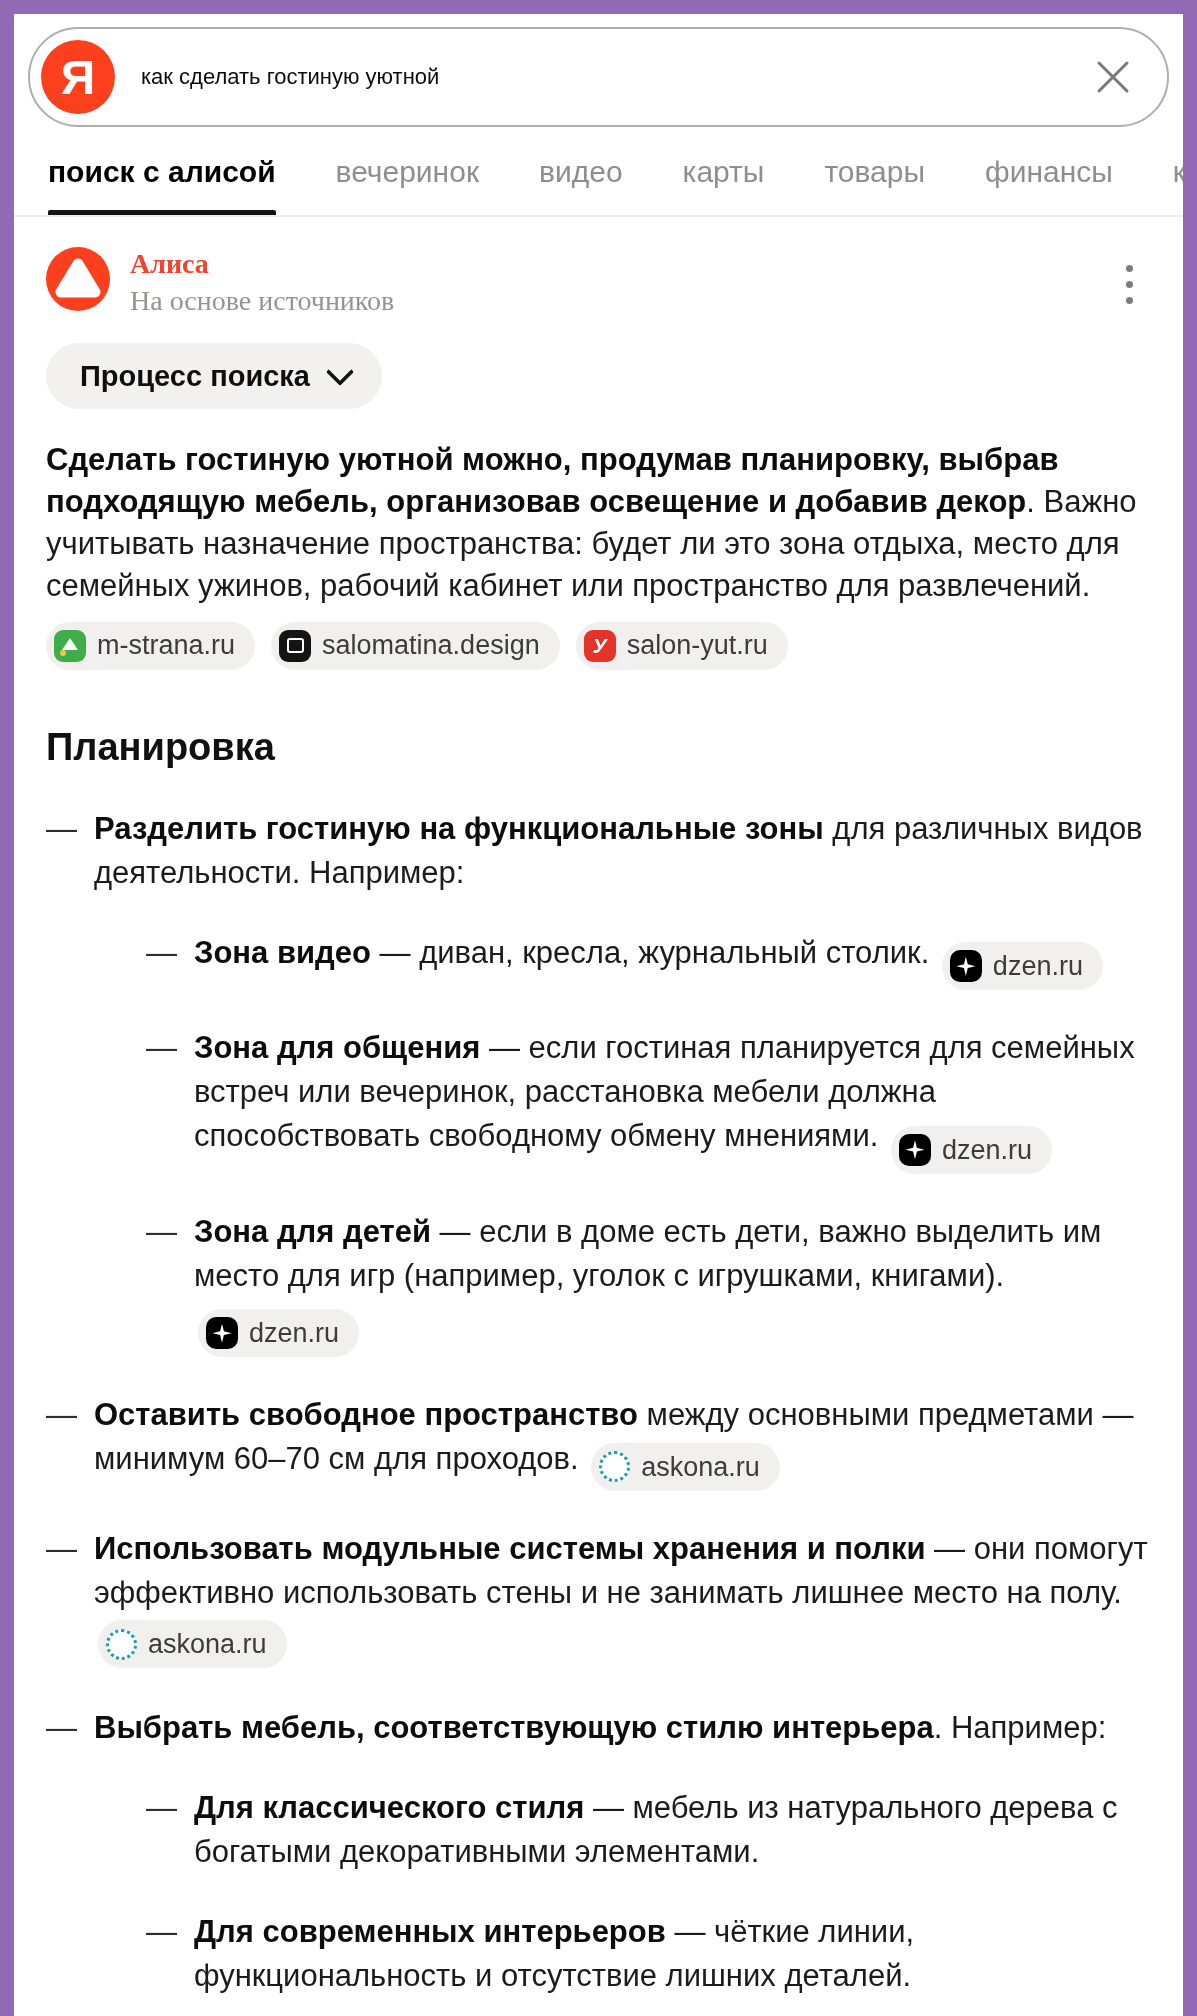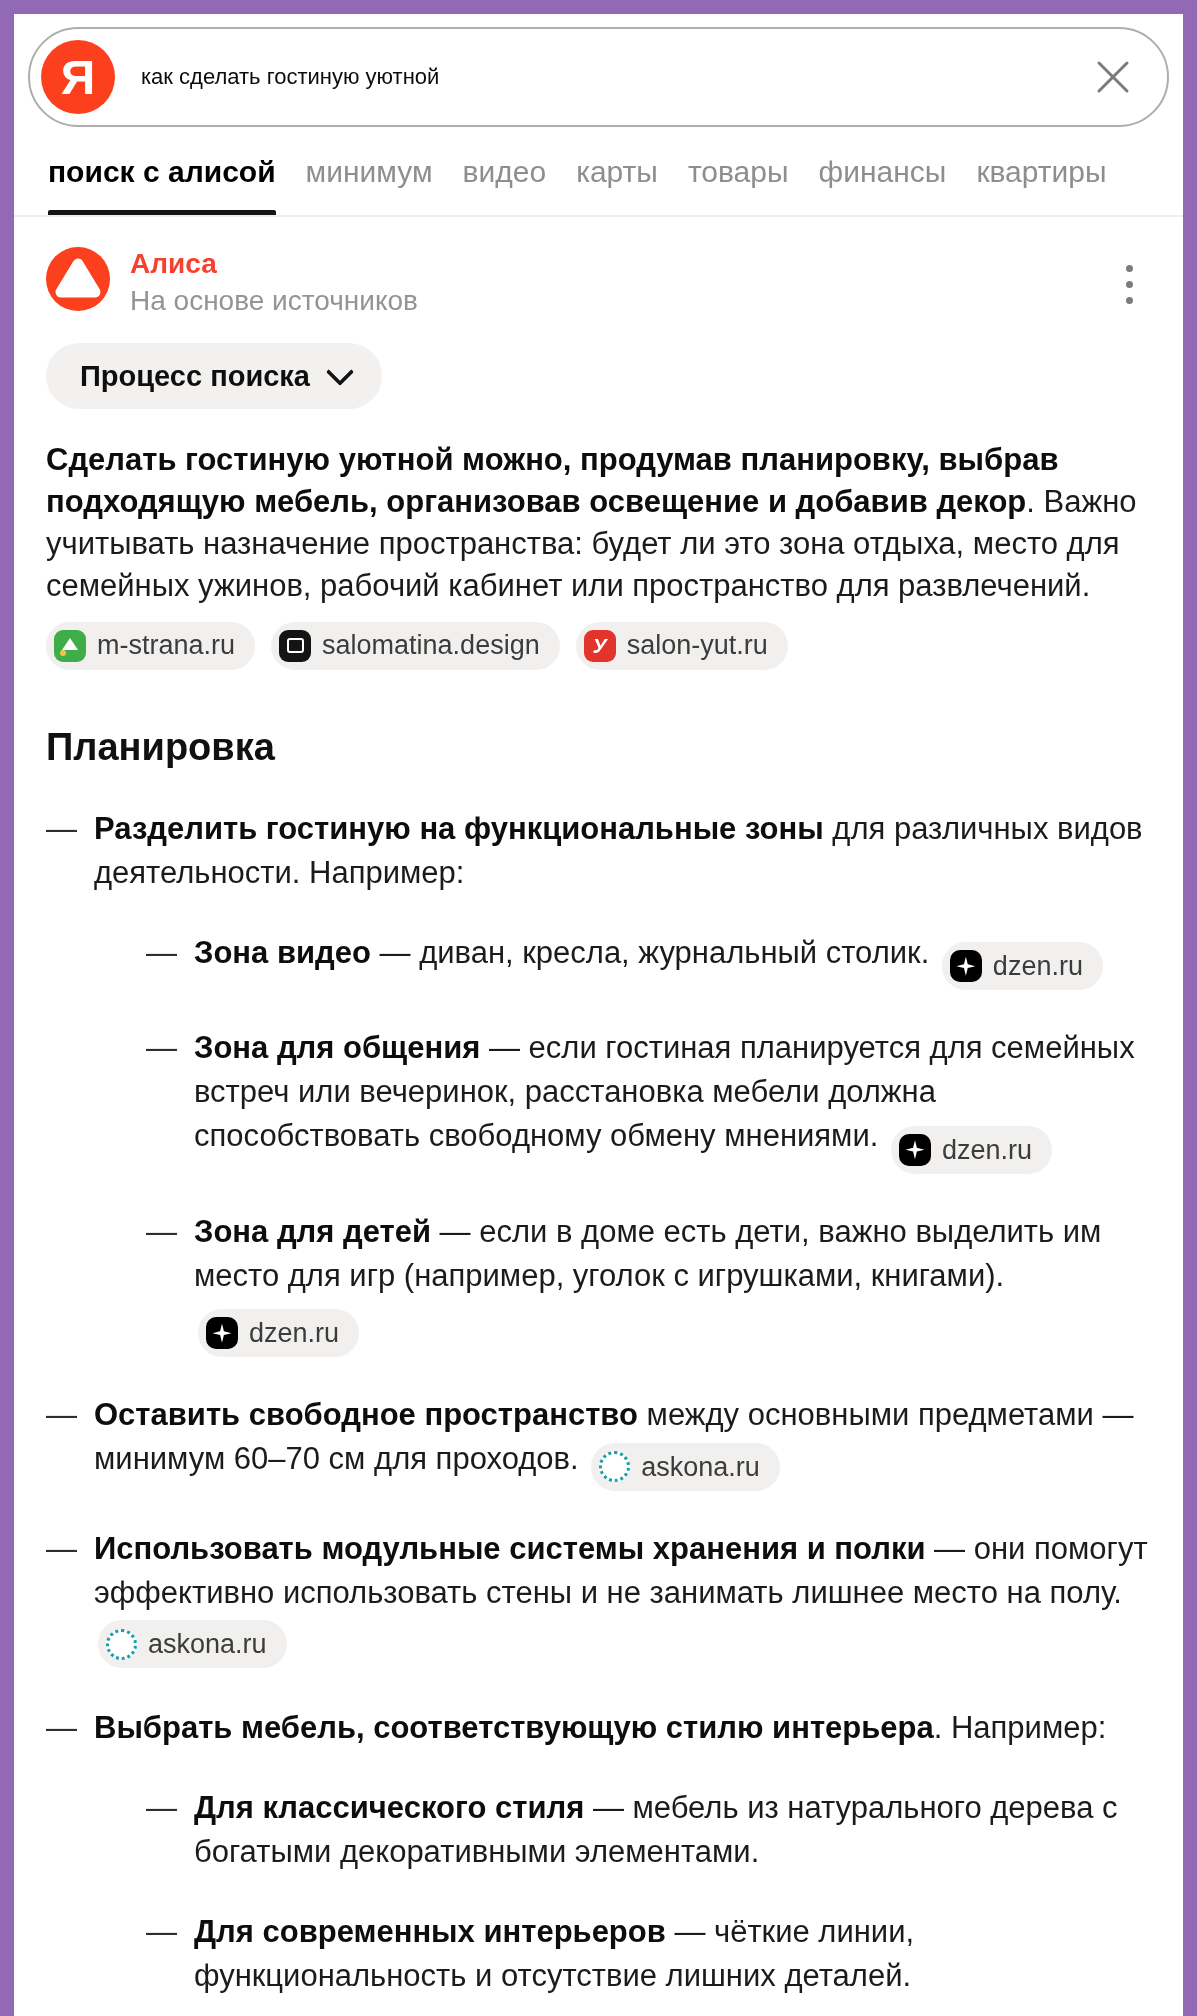--- a/index.html
+++ b/index.html
@@ -19,38 +19,38 @@
   }
   .ya-logo{
     width:74px;height:74px;border-radius:50%;background:#fc3f1d;flex:none;
     color:#fff;font-weight:bold;font-size:48px;
     display:flex;align-items:center;justify-content:center;
   }
   .query{font-size:22px;color:#0c0c0c;flex:1;white-space:nowrap;overflow:hidden;}
   .clear-x{flex:none;width:40px;height:40px;cursor:pointer;}
   
   .tabs{
-    display:flex;gap:30px;align-items:flex-end;
+    display:flex;gap:60px;align-items:flex-end;
     padding:28px 0 0 34px;border-bottom:2px solid #ededed;
     overflow:hidden;white-space:nowrap;
   }
   .tab{font-size:30px;color:#8e8e8e;padding-bottom:26px;flex:none;cursor:pointer;}
   .tab.active{color:#000;font-weight:bold;position:relative;}
   .tab.active::after{
     content:"";position:absolute;left:0;right:0;bottom:-2px;height:7px;
     background:#141414;border-radius:2px;
   }
   
   .main{padding:0 22px 30px 22px;}
   .alice-head{display:flex;margin-top:30px;position:relative;padding-left:10px;}
   .alice-avatar{
     width:64px;height:64px;border-radius:50%;background:#fc3f1d;flex:none;
     display:flex;align-items:center;justify-content:center;
   }
-  .alice-info{margin-left:20px;}
+  .alice-info{margin-left:20px;font-family:Liberation Serif, serif;}
   .alice-name{color:#f5412d;font-weight:bold;font-size:28px;margin-top:1px;}
   .alice-sub{color:#969390;font-size:28px;margin-top:5px;}
   .kebab{position:absolute;right:22px;top:12px;display:flex;flex-direction:column;gap:9px;padding:6px;cursor:pointer;}
   .kebab i{width:7px;height:7px;border-radius:50%;background:#7c7c7c;}
   .process-btn{
     margin:26px 0 0 10px;display:inline-flex;align-items:center;gap:20px;
     background:#f2f1ef;border:none;border-radius:34px;height:66px;padding:0 32px 0 34px;
     font-family:"Liberation Sans",sans-serif;font-size:29px;font-weight:bold;color:#0f0f0f;cursor:pointer;text-align:right;
   }
   .chev{
@@ -102,21 +102,21 @@
     <div class="query">как сделать гостиную уютной</div>
     <svg class="clear-x" viewBox="0 0 40 40">
       <line x1="6" y1="6" x2="34" y2="34" stroke="#7a7a7a" stroke-width="3" stroke-linecap="round"></line>
       <line x1="34" y1="6" x2="6" y2="34" stroke="#7a7a7a" stroke-width="3" stroke-linecap="round"></line>
     </svg>
   </div>
 </div>
 
 <div class="tabs">
     <span class="tab active">поиск с алисой</span>
-    <span class="tab">минимум</span>
+    <span class="tab">вечеринок</span>
     <span class="tab">видео</span>
     <span class="tab">карты</span>
     <span class="tab">товары</span>
     <span class="tab">финансы</span>
     <span class="tab">квартиры</span>
   </div>
 
 <div class="main">
 
   

